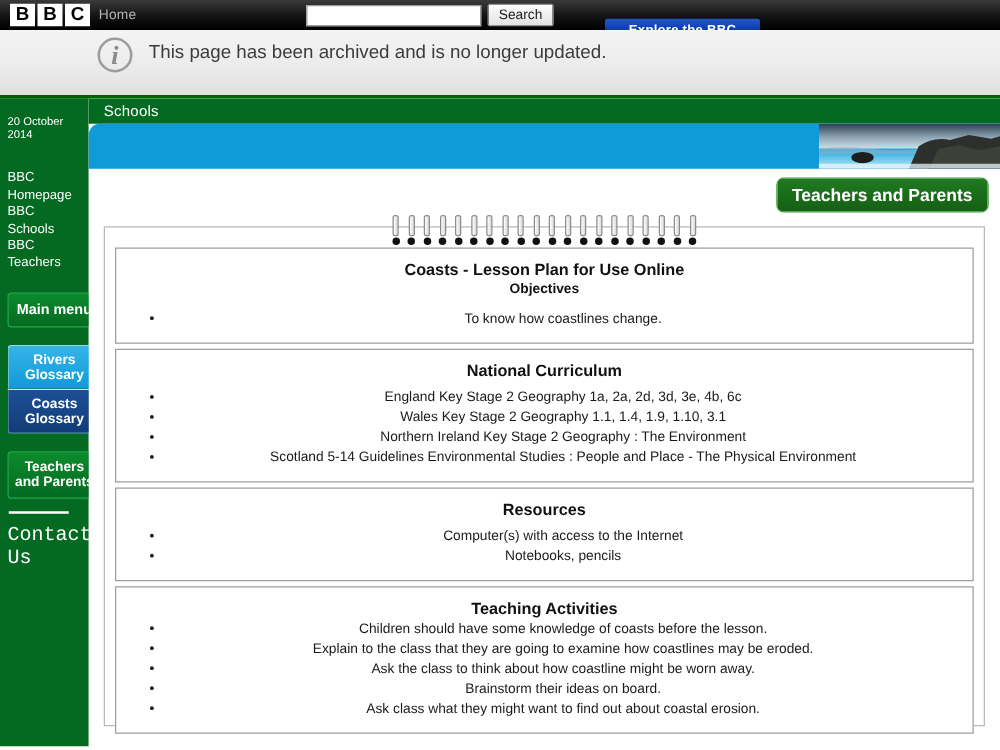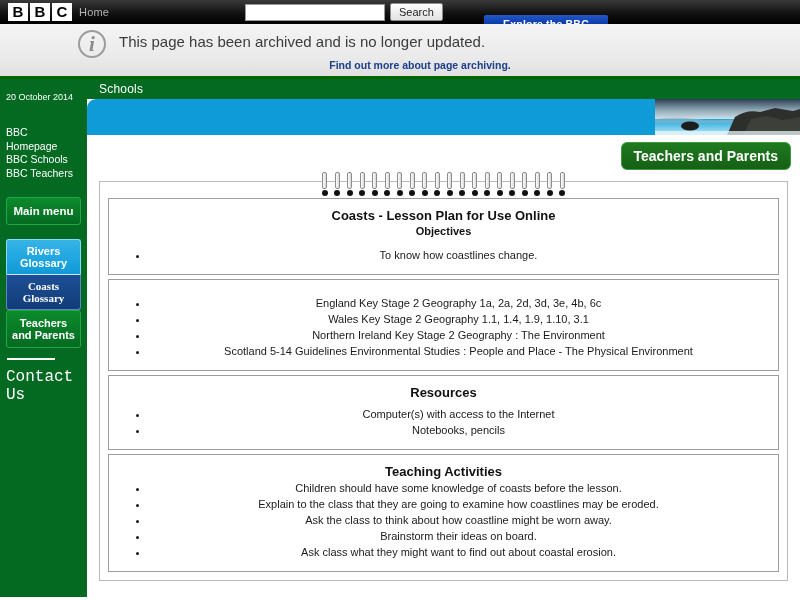--- a/index.html
+++ b/index.html
@@ -118,21 +118,21 @@
     text-decoration: none;
     cursor: pointer;
     padding-left: 40px;
   }
 
   
   .page { display: flex; height: 518px; }
 
   
   .sidebar {
-    width: 87px;
+    width: 71px;
     flex: none;
     background: #046a21;
     color: #ffffff;
     padding: 13px 6px 0 6px;
     font-size: 10px;
   }
   .side-date { font-size: 9px; margin-bottom: 24px; color: #ffffff; }
   .side-links { margin-bottom: 17px; }
   .side-links a {
     display: block;
@@ -168,21 +168,21 @@
     border: 1px solid #8fd8f5;
     border-bottom: none;
     border-radius: 3px 3px 0 0;
     color: #ffffff;
   }
   .btn-coasts {
     background: linear-gradient(to bottom, #1d4f96 0%, #123c78 100%);
     border: 1px solid #5f86c4;
     border-top: 1px solid #cfe3f5;
     border-radius: 0 0 3px 3px;
-    font-family: Liberation Serif, serif;
+    margin-bottom: 14px;
   }
   .btn-teachers {
     background: linear-gradient(to bottom, #0c8b2c 0%, #046a21 100%);
     border: 1px solid #1ea949;
     border-radius: 3px;
     margin-bottom: 10px;
     padding: 6px 2px;
   }
   .side-rule {
     width: 48px; height: 2px;
@@ -338,21 +338,20 @@
   </div>
 
   <div class="bbc-explore">Explore the BBC</div>
 </div>
 
 <div class="archive">
   <div class="archive-inner">
     <div class="info-icon">i</div>
     <div class="archive-text">This page has been archived and is no longer updated.</div>
   </div>
-  <a class="archive-link">Find out more about page archiving.</a>
 </div>
 
 <div class="page">
 
   <div class="sidebar">
     <div class="side-date">20 October 2014</div>
 
     <div class="side-links">
       <a>BBC Homepage</a>
       <a>BBC Schools</a>
@@ -486,20 +485,21 @@
 
       <div class="sec">
         <h2>Coasts - Lesson Plan for Use Online</h2>
         <h3>Objectives</h3>
         <ul>
           <li>To know how coastlines change.</li>
         </ul>
       </div>
 
       <div class="sec">
+        <h2>National Curriculum</h2>
         <ul>
           <li>England Key Stage 2 Geography 1a, 2a, 2d, 3d, 3e, 4b, 6c</li>
           <li>Wales Key Stage 2 Geography 1.1, 1.4, 1.9, 1.10, 3.1</li>
           <li>Northern Ireland Key Stage 2 Geography : The Environment</li>
           <li>Scotland 5-14 Guidelines Environmental Studies : People and Place - The Physical Environment</li>
         </ul>
       </div>
 
       <div class="sec">
         <h2>Resources</h2>

